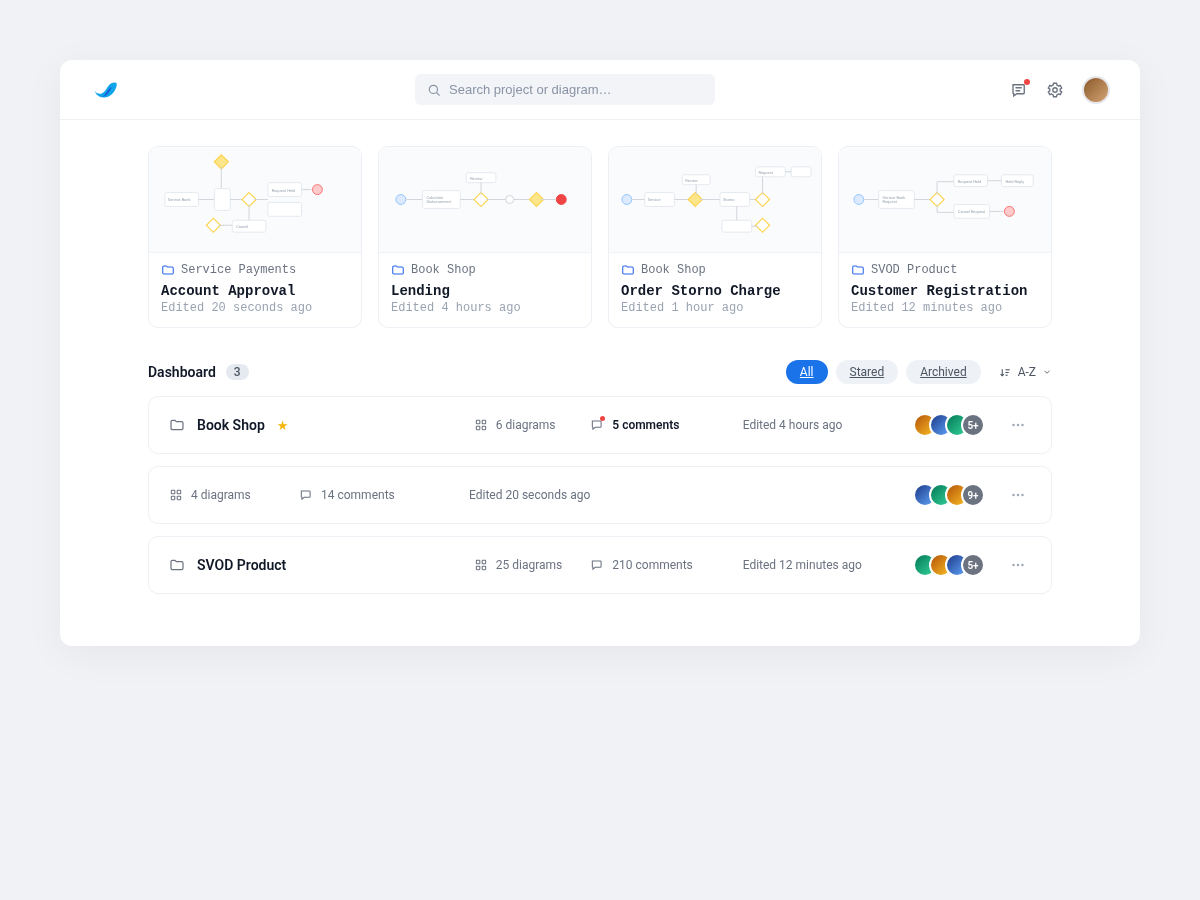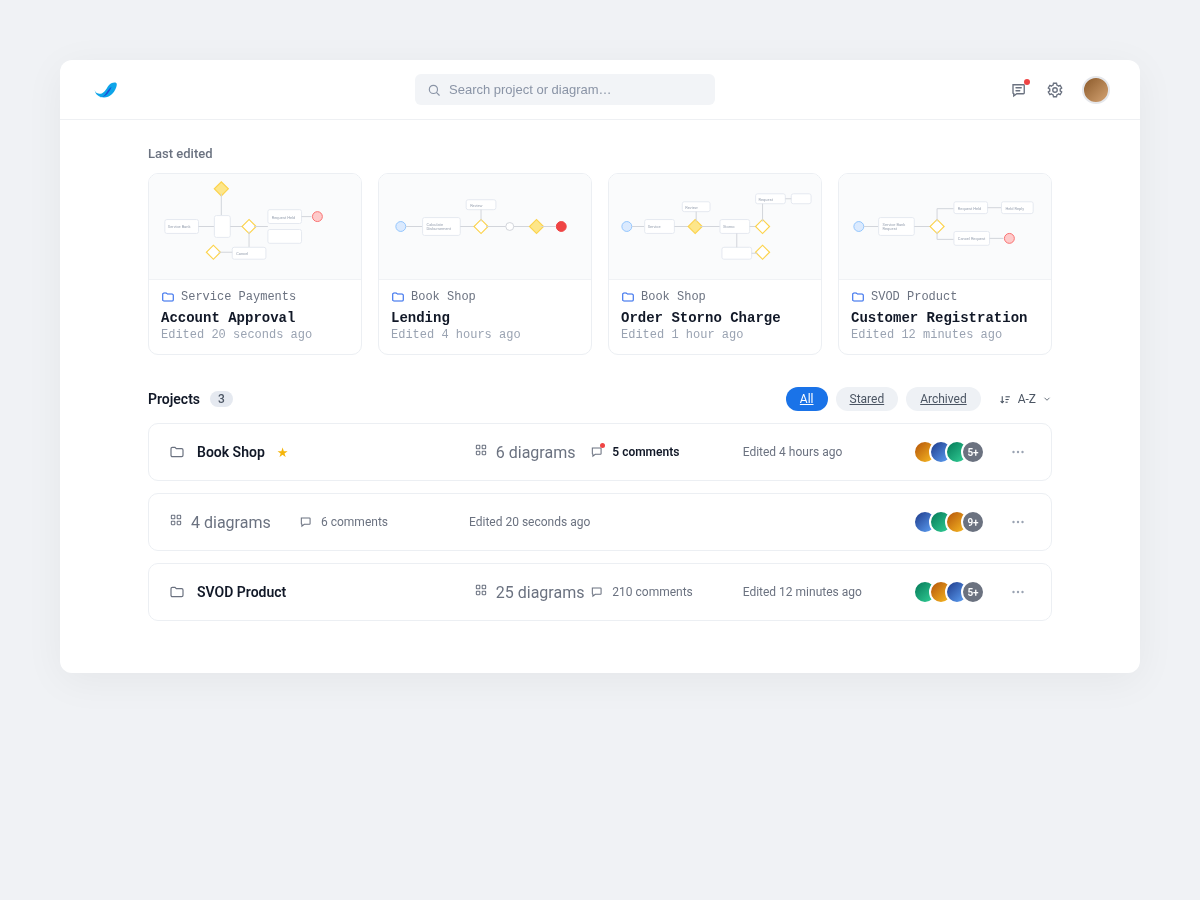--- a/index.html
+++ b/index.html
@@ -185,21 +185,21 @@
     border-radius: 10px;
     padding: 16px 20px;
     display: flex;
     align-items: center;
     margin-bottom: 12px;
   }
   .pr-name { display: flex; align-items: center; gap: 12px; width: 340px; }
   .pr-name .folder-ico { color: #6b7280; }
   .pr-name-txt { font-weight: 600; font-size: 14px; }
   .star { color: #f5b50a; font-size: 13px; }
-  .pr-diagrams { width: 130px; display: flex; align-items: flex-start; gap: 8px; color: #6b7280; font-size: 16px; }
+  .pr-diagrams { width: 130px; display: flex; align-items: flex-end; gap: 8px; color: #6b7280; font-size: 12px; }
   .pr-comments { width: 170px; display: flex; align-items: flex-start; gap: 8px; color: #6b7280; font-size: 12px; position: relative; }
   .pr-comments.unread .pr-comments-label { color: #111827; font-weight: 600; }
   .unread-dot { width: 5px; height: 5px; background: #ef4444; border-radius: 50%; position: absolute; top: -2px; left: 10px; }
   .pr-edited { width: 190px; color: #6b7280; font-size: 12px; }
   .pr-avatars { flex: 1; display: flex; justify-content: flex-end; padding-right: 20px; }
   .avatar-stack { display: flex; }
   .avatar-s {
     width: 24px; height: 24px; border-radius: 50%;
     border: 2px solid #fff;
     margin-left: -8px;
@@ -267,21 +267,20 @@
             <path fill="none" stroke="currentColor" stroke-width="1.8" d="M19 12a7 7 0 0 0-.1-1.2l2-1.5-2-3.4-2.3.9a7 7 0 0 0-2-1.2L14 3h-4l-.6 2.6a7 7 0 0 0-2 1.2l-2.3-.9-2 3.4 2 1.5A7 7 0 0 0 5 12c0 .4 0 .8.1 1.2l-2 1.5 2 3.4 2.3-.9a7 7 0 0 0 2 1.2L10 21h4l.6-2.6a7 7 0 0 0 2-1.2l2.3.9 2-3.4-2-1.5c.1-.4.1-.8.1-1.2z"></path>
           </svg>
       </div>
       <div class="avatar-lg"></div>
     </div>
   </div>
 
   <div class="body">
 
 
-    <div class="section-label">Last edited</div>
 
     <div class="cards">
 
       <div class="card">
         <div class="card-preview">
           <svg class="flow" viewBox="0 0 210 106">
             <rect class="node" x="14" y="46" width="34" height="14" rx="2"></rect>
               <text class="mini-text" x="17" y="55">Service Bank</text>
             <line class="line" x1="48" y1="53" x2="64" y2="53"></line>
             <rect class="diamond diamond-y" x="66" y="10" width="10" height="10" transform="rotate(45 71 15)"></rect>
@@ -429,21 +428,21 @@
           </div>
           <div class="card-title">Customer Registration</div>
           <div class="card-sub">Edited 12 minutes ago</div>
         </div>
       </div>
 
     </div>
 
     <div class="projects-header">
       <div class="projects-title-wrap">
-        <span class="projects-title">Projects</span>
+        <span class="projects-title">Dashboard</span>
         <span class="count-badge">3</span>
       </div>
       <div class="filters">
         <span class="chip active">All</span>
         <span class="chip">Stared</span>
         <span class="chip">Archived</span>
         <span class="sort">
           <span>
               <svg width="13" height="13" viewBox="0 0 24 24">
                 <line x1="6" y1="6" x2="6" y2="18" stroke="currentColor" stroke-width="2"></line>
@@ -522,21 +521,21 @@
             </svg>
           </span>
         <span>4 diagrams</span>
       </div>
       <div class="pr-comments">
         <span>
             <svg width="14" height="14" viewBox="0 0 24 24">
               <path fill="none" stroke="currentColor" stroke-width="1.8" d="M4 5h14a1 1 0 0 1 1 1v9a1 1 0 0 1-1 1H9l-4 3v-3H5a1 1 0 0 1-1-1V6z"></path>
             </svg>
           </span>
-        <span class="pr-comments-label">6 comments</span>
+        <span class="pr-comments-label">14 comments</span>
       </div>
       <div class="pr-edited">Edited 20 seconds ago</div>
       <div class="pr-avatars">
         <div class="avatar-stack">
           <div class="avatar-s av2"></div>
           <div class="avatar-s av3"></div>
           <div class="avatar-s av1"></div>
           <div class="avatar-more">9+</div>
         </div>
       </div>

